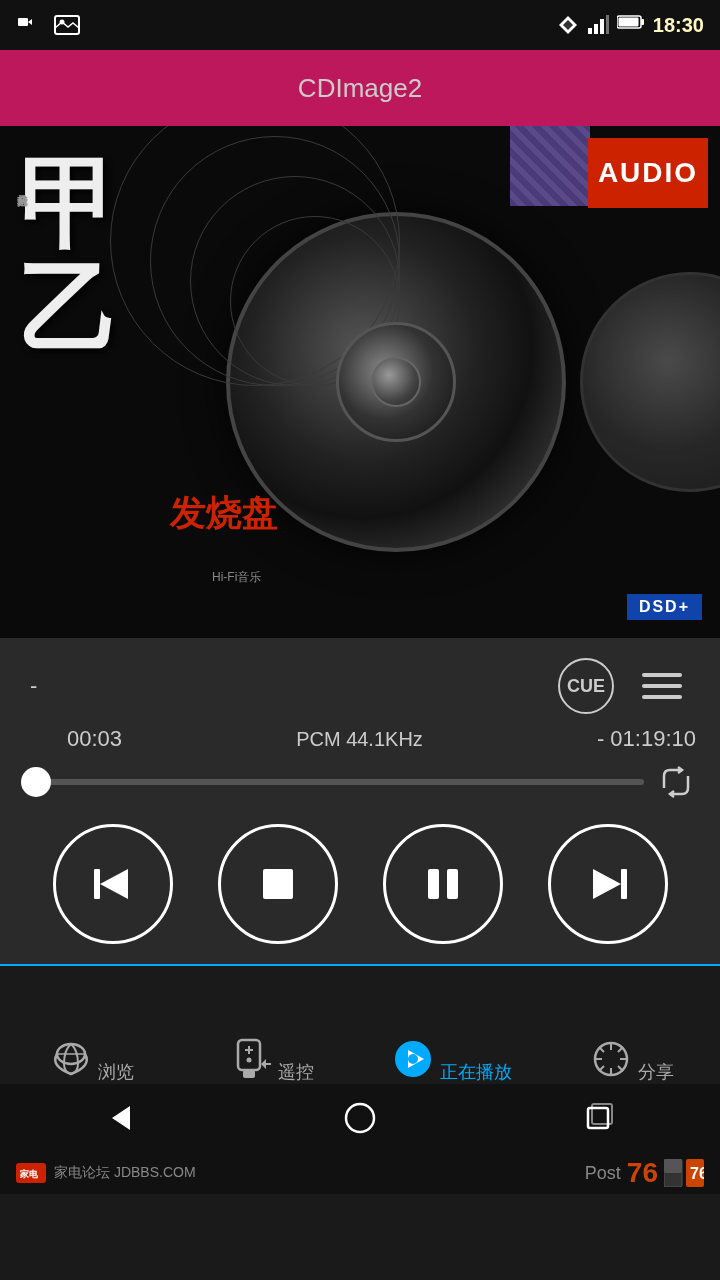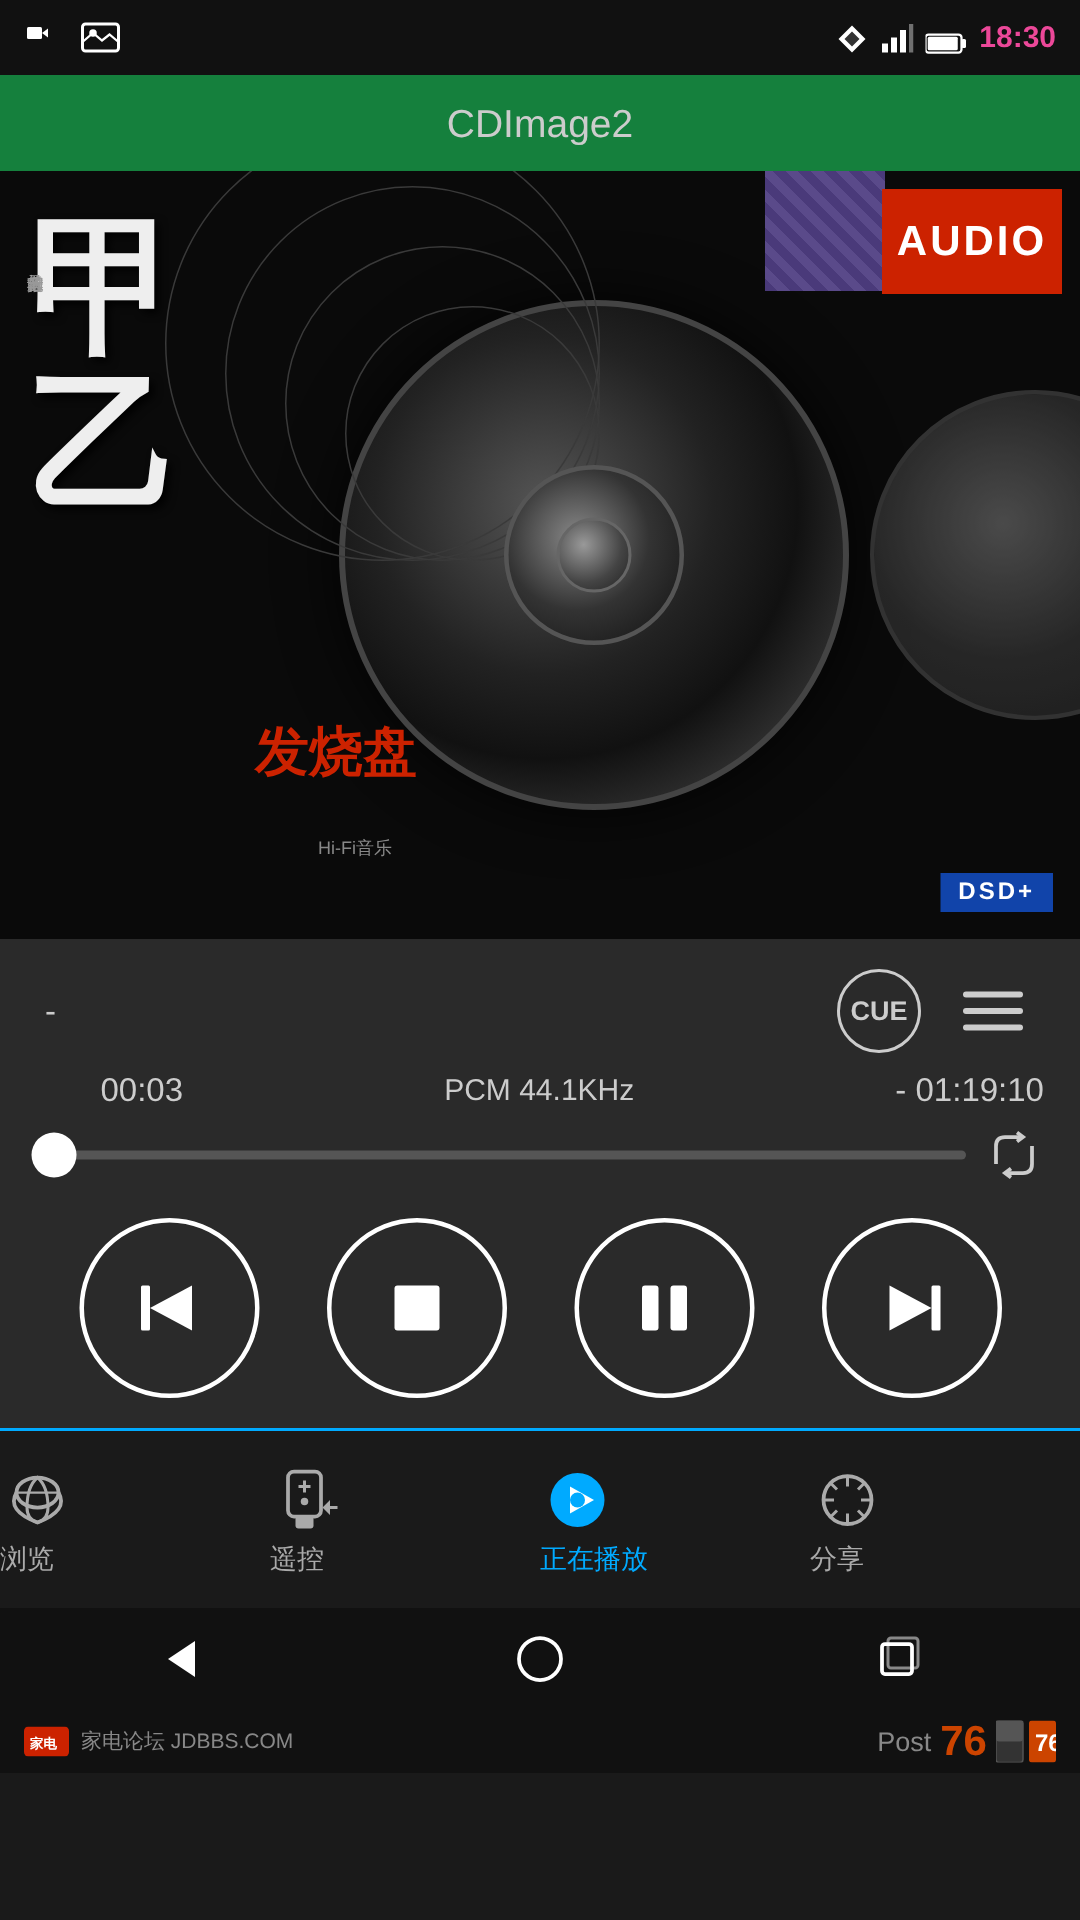--- a/index.html
+++ b/index.html
@@ -22,32 +22,32 @@
       justify-content: space-between;
       padding: 0 16px;
     }
     .status-left {
       display: flex;
       align-items: center;
       gap: 10px;
     }
     .status-right {
       display: flex;
-      align-items: flex-end;
+      align-items: flex-start;
       gap: 8px;
       font-size: 18px;
       font-weight: bold;
-      color: #ec4899;
+      color: #fef9c3;
     }
 
     
     #title-bar {
       width: 720px;
-      height: 64px;
-      background: #15803d;
+      height: 76px;
+      background: #be185d;
       display: flex;
       align-items: center;
       justify-content: center;
     }
     #title-bar span {
       font-size: 26px;
       color: #ccc;
       font-weight: normal;
     }
 
@@ -270,22 +270,22 @@
       width: 720px;
       height: 120px;
       background: #1a1a1a;
       border-top: 2px solid #00aaff;
       display: flex;
       align-items: center;
     }
     .nav-item {
       flex: 1;
       display: flex;
-      flex-direction: column;
-      align-items: flex-start;
+      flex-direction: row;
+      align-items: flex-end;
       justify-content: center;
       gap: 2px;
       height: 100%;
       cursor: pointer;
     }
     .nav-item.active .nav-label {
       color: #00aaff;
     }
     .nav-icon-area {
       width: 50px;

